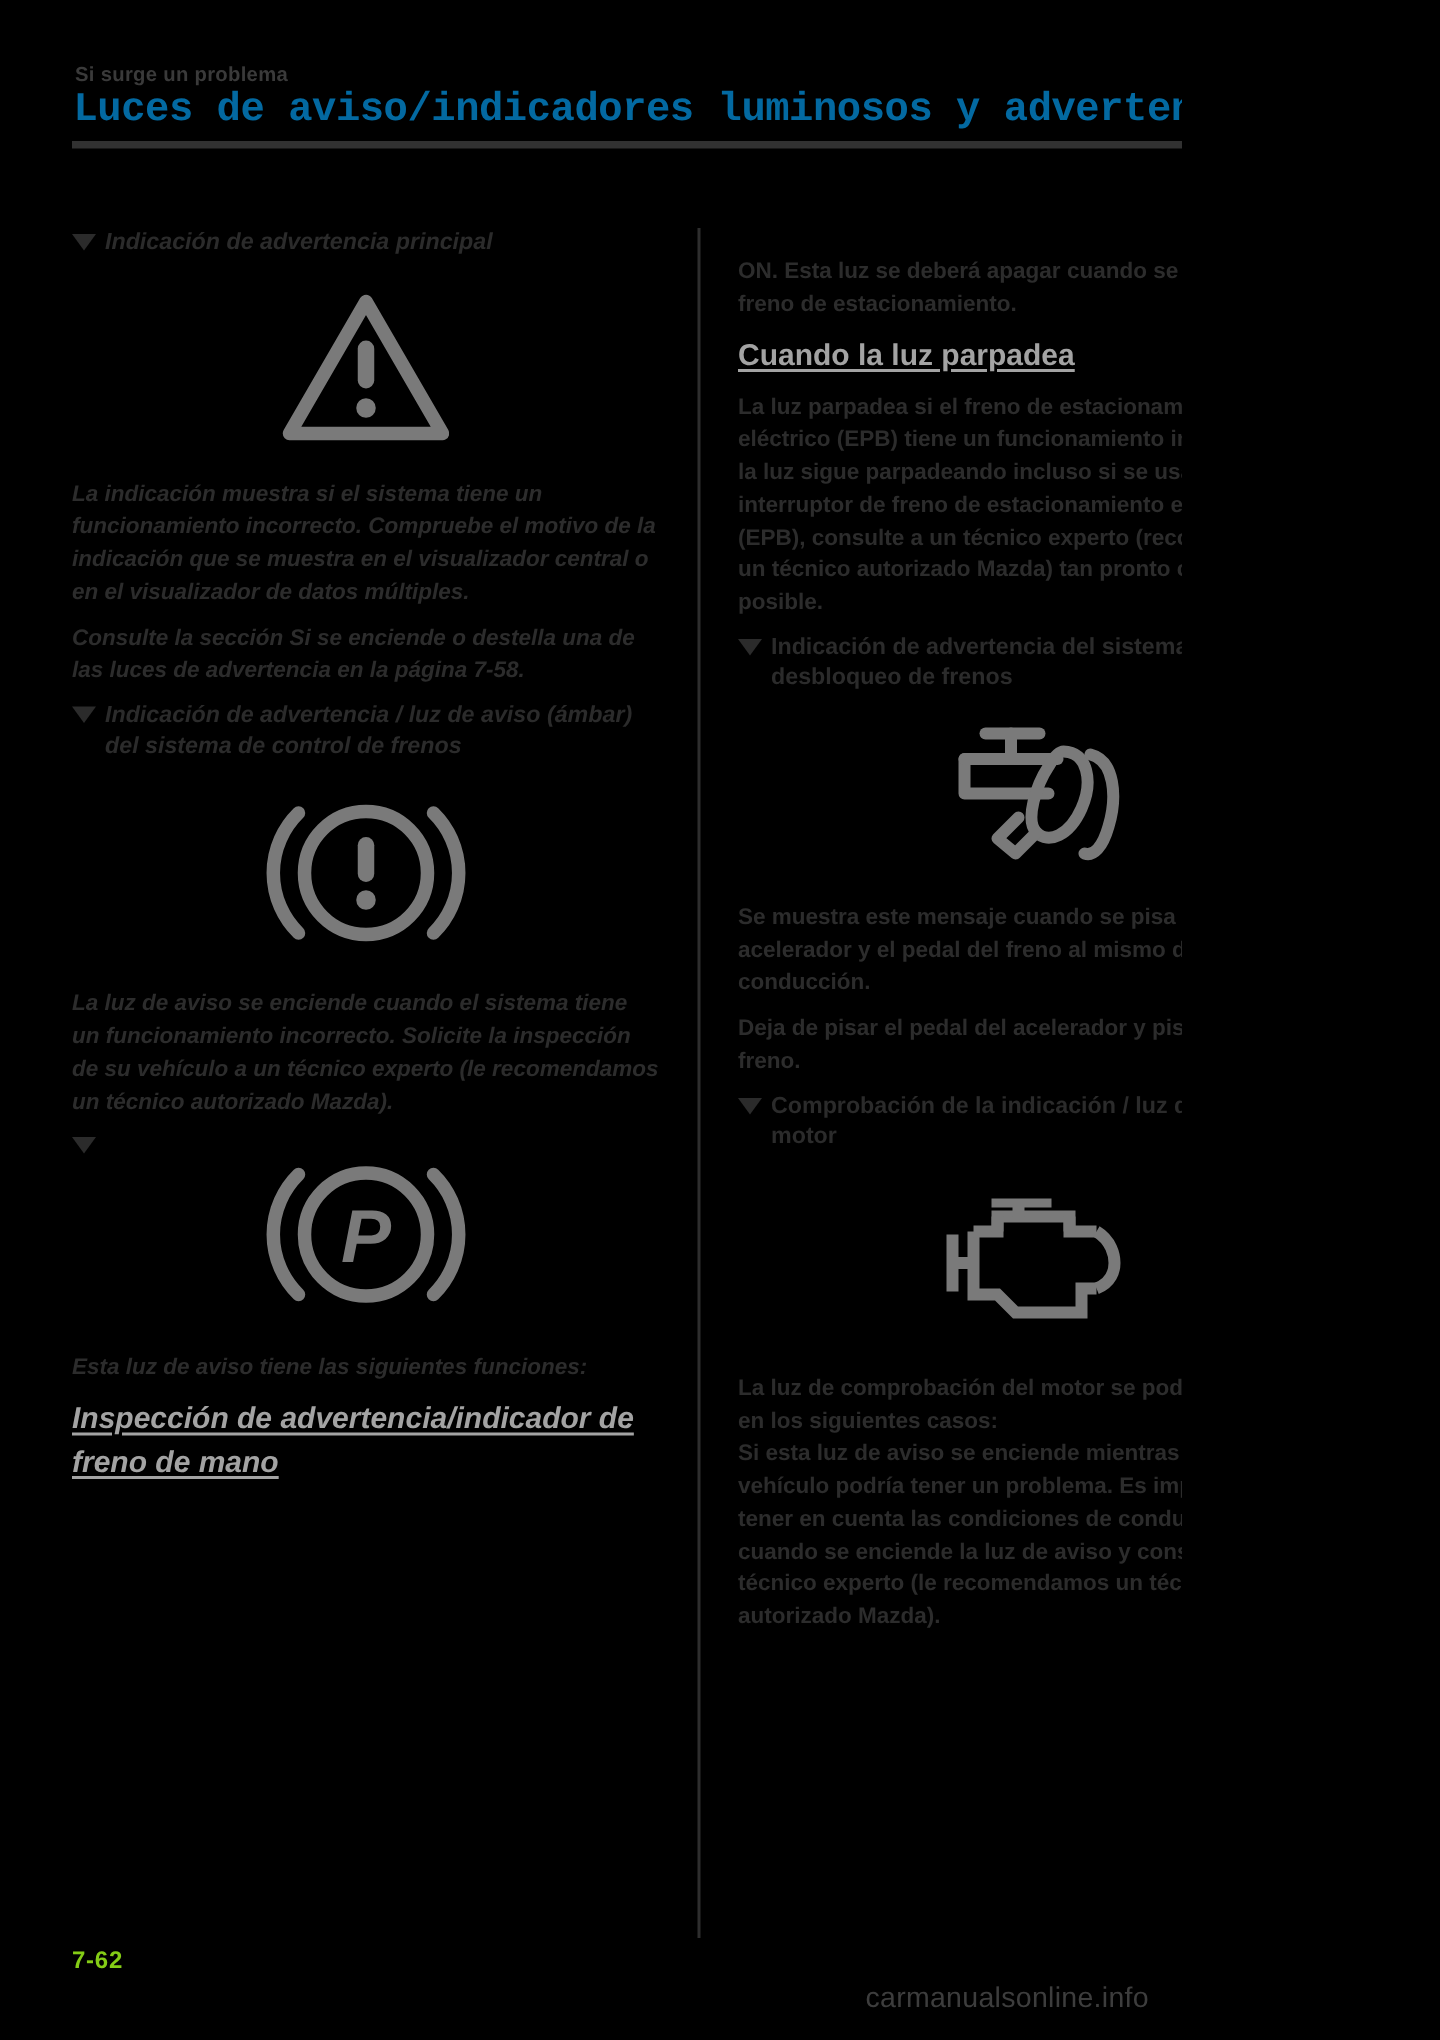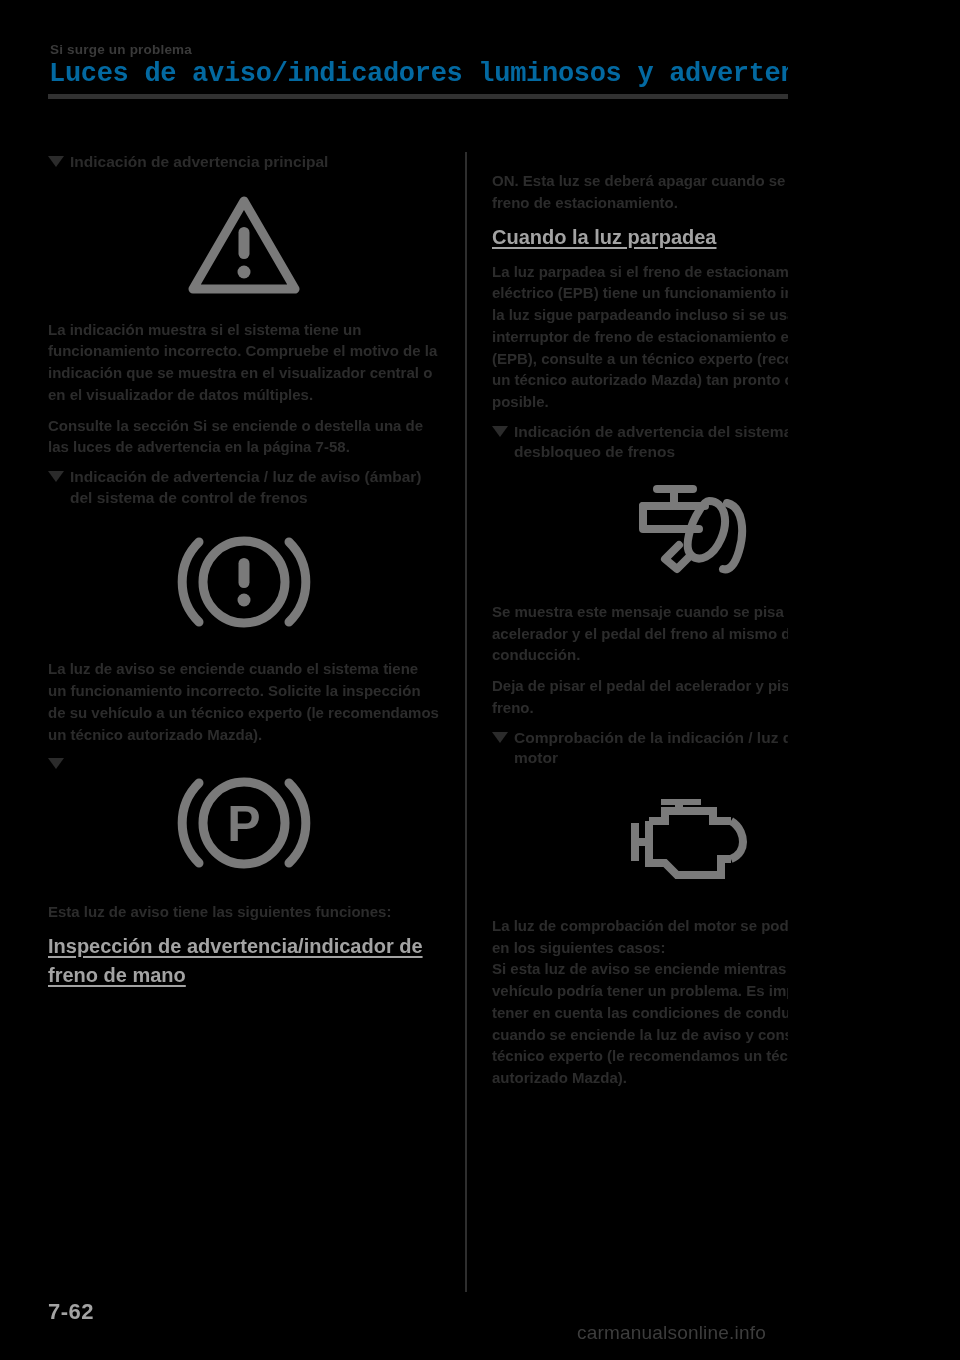--- a/index.html
+++ b/index.html
@@ -52,21 +52,21 @@
     left: 48px;
     top: 152px;
     width: 866px;
     height: 1140px;
   }
   .col {
     position: absolute;
     top: 0;
     width: 392px;
   }
-  .col-left  { left: 0; }
+  .col-left  { left: 0; font-style: italic; }
   .col-right { left: 444px; margin-top: 18px; }
   .col-divider {
     position: absolute;
     left: 417px;
     top: 0;
     width: 2px;
     height: 1140px;
     background: #2e2e2e;
   }
 
@@ -117,23 +117,23 @@
   .icon-brake      { margin: 22px 0 24px 0; }
   .icon-epb        { margin: 26px 0 26px 0; }
   .icon-release    { margin: 18px 0 20px 0; }
   .icon-engine     { margin: 30px 0 30px 0; }
 
   
   .page-number {
     position: absolute;
     left: 48px;
     top: 1299px;
-    font-size: 22px;
-    font-weight: bold;
-    color: #a3a3a3;
+    font-size: 16px;
+    font-weight: bold;
+    color: #84cc16;
     letter-spacing: 0.5px;
   }
   .watermark {
     position: absolute;
     right: 22px;
     bottom: 16px;
     font-size: 19px;
     color: #3d3d3d;
     letter-spacing: 0.2px;
   }

